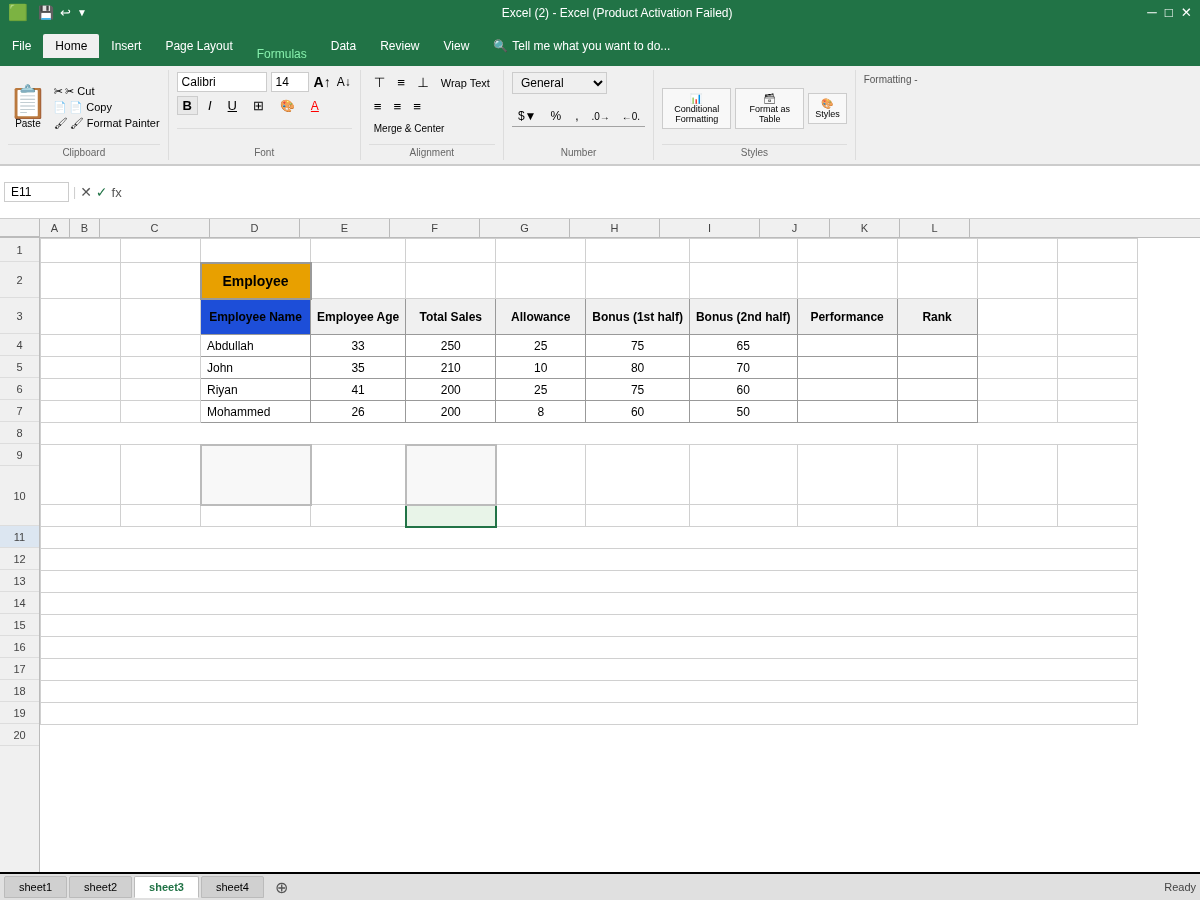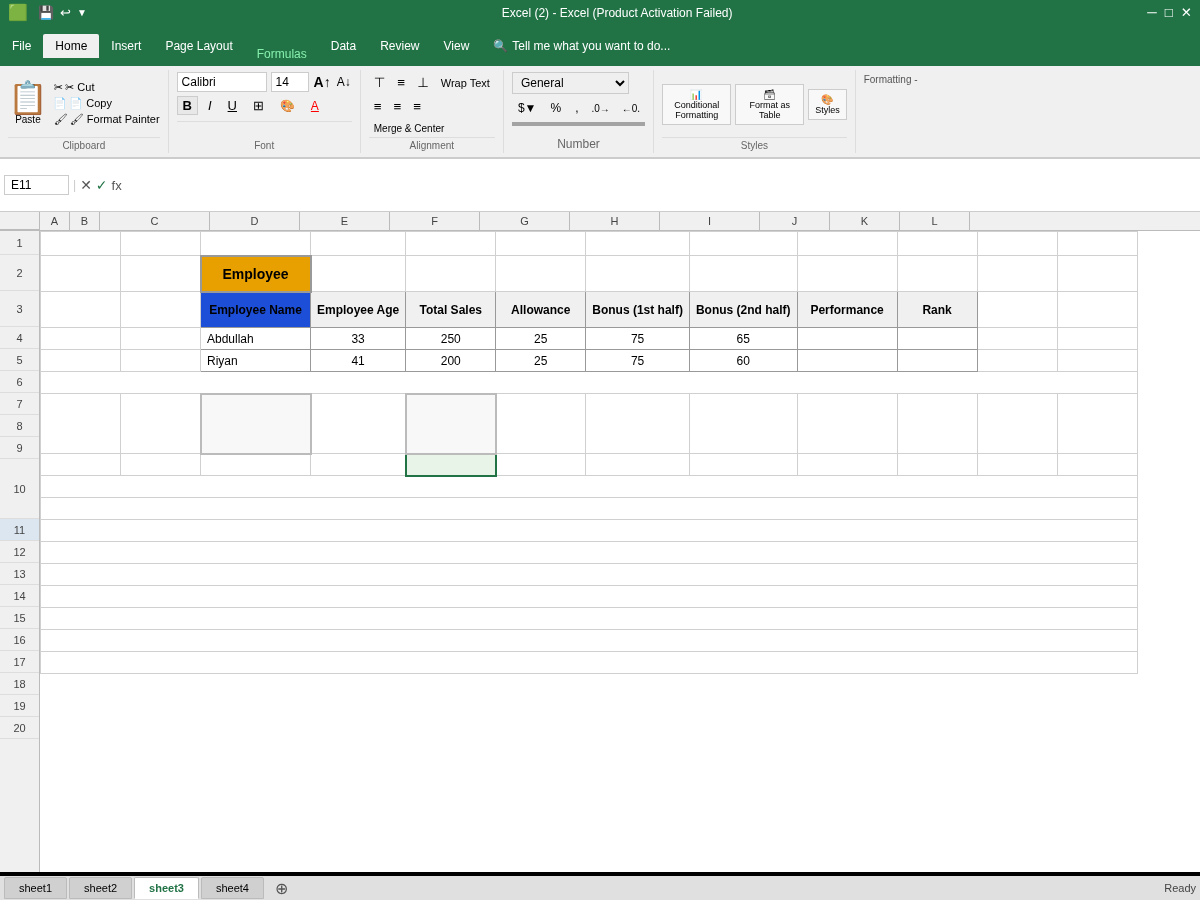--- a/index.html
+++ b/index.html
@@ -115,34 +115,34 @@
       <button style="border:1px solid transparent; background:transparent; cursor:pointer; padding:2px 4px;">≡</button>
       <button style="border:1px solid transparent; background:transparent; cursor:pointer; padding:2px 4px;">≡</button>
     </div>
     <div style="display:flex; gap:2px; align-items:center;">
       <button style="border:1px solid transparent; background:transparent; cursor:pointer; padding:2px 4px; font-size:10px;">Merge &amp; Center</button>
     </div>
     <div style="font-size:10px; color:#666; text-align:center; margin-top:auto; border-top:1px solid #ddd; padding-top:2px;">Alignment</div>
   </div>
 
   <div style="display:flex; flex-direction:column; border-right:1px solid #ddd; padding:2px 8px; min-width:100px;">
-    <select style="border:1px solid #ccc; padding:2px 4px; font-size:12px; width:117px; margin-bottom:4px;">
+    <select style="border:1px solid #ccc; padding:2px 4px; font-size:12px; width:95px; margin-bottom:12px;">
       <option>General</option>
       <option>Number</option>
       <option>Currency</option>
       <option>Percentage</option>
     </select>
     <div style="display:flex; gap:2px; align-items:center;">
       <button style="border:1px solid transparent; background:transparent; cursor:pointer; padding:2px 5px; font-size:12px;">$▼</button>
       <button style="border:1px solid transparent; background:transparent; cursor:pointer; padding:2px 5px; font-size:12px;">%</button>
       <button style="border:1px solid transparent; background:transparent; cursor:pointer; padding:2px 5px; font-size:12px;">,</button>
       <button style="border:1px solid transparent; background:transparent; cursor:pointer; padding:2px 4px; font-size:10px;">.0→</button>
       <button style="border:1px solid transparent; background:transparent; cursor:pointer; padding:2px 4px; font-size:10px;">←0.</button>
     </div>
-    <div style="font-size:12px; color:#666; text-align:center; margin-top:auto; border-top:4px solid #a3a3a3; padding-top:11px;">Number</div>
+    <div style="font-size:10px; color:#666; text-align:center; margin-top:auto; border-top:1px solid #a3a3a3; padding-top:20px;">Number</div>
   </div>
 
   <div style="display:flex; flex-direction:column; border-right:1px solid #ddd; padding:2px 8px;">
     <div style="display:flex; gap:4px; flex:1; align-items:center;">
       <button style="border:1px solid #ccc; background:#f8f8f8; cursor:pointer; padding:4px 6px; font-size:10px; text-align:center;">
         <div>📊</div>
         <div style="font-size:9px; word-wrap:break-word; max-width:55px;">Conditional Formatting</div>
       </button>
       <button style="border:1px solid #ccc; background:#f8f8f8; cursor:pointer; padding:4px 6px; font-size:10px; text-align:center;">
         <div>🗃</div>
@@ -271,36 +271,64 @@
           <td style="border:1px solid #999; height:22px; padding:1px 6px; font-size:12px; text-align:center; background:#fff;">250</td>
           <td style="border:1px solid #999; height:22px; padding:1px 6px; font-size:12px; text-align:center; background:#fff;">25</td>
           <td style="border:1px solid #999; height:22px; padding:1px 6px; font-size:12px; text-align:center; background:#fff;">75</td>
           <td style="border:1px solid #999; height:22px; padding:1px 6px; font-size:12px; text-align:center; background:#fff;">65</td>
           <td style="border:1px solid #999; height:22px; padding:1px 6px; font-size:12px; background:#fff;"></td>
           <td style="border:1px solid #999; height:22px; padding:1px 6px; font-size:12px; background:#fff;"></td>
           <td style="border:1px solid #d0d0d0; height:22px; font-size:12px;"></td>
           <td style="border:1px solid #d0d0d0; height:22px; font-size:12px;"></td>
         </tr>
 
+        <tr>
+          <td style="border:1px solid #d0d0d0; height:22px; font-size:12px;"></td>
+          <td style="border:1px solid #d0d0d0; height:22px; font-size:12px;"></td>
+          <td style="border:1px solid #999; height:22px; padding:1px 6px; font-size:12px; background:#fff;">John</td>
+          <td style="border:1px solid #999; height:22px; padding:1px 6px; font-size:12px; text-align:center; background:#fff;">35</td>
+          <td style="border:1px solid #999; height:22px; padding:1px 6px; font-size:12px; text-align:center; background:#fff;">210</td>
+          <td style="border:1px solid #999; height:22px; padding:1px 6px; font-size:12px; text-align:center; background:#fff;">10</td>
+          <td style="border:1px solid #999; height:22px; padding:1px 6px; font-size:12px; text-align:center; background:#fff;">80</td>
+          <td style="border:1px solid #999; height:22px; padding:1px 6px; font-size:12px; text-align:center; background:#fff;">70</td>
+          <td style="border:1px solid #999; height:22px; padding:1px 6px; font-size:12px; background:#fff;"></td>
+          <td style="border:1px solid #999; height:22px; padding:1px 6px; font-size:12px; background:#fff;"></td>
+          <td style="border:1px solid #d0d0d0; height:22px; font-size:12px;"></td>
+          <td style="border:1px solid #d0d0d0; height:22px; font-size:12px;"></td>
+        </tr>
 
         <tr>
           <td style="border:1px solid #d0d0d0; height:22px; font-size:12px;"></td>
           <td style="border:1px solid #d0d0d0; height:22px; font-size:12px;"></td>
           <td style="border:1px solid #999; height:22px; padding:1px 6px; font-size:12px; background:#fff;">Riyan</td>
           <td style="border:1px solid #999; height:22px; padding:1px 6px; font-size:12px; text-align:center; background:#fff;">41</td>
           <td style="border:1px solid #999; height:22px; padding:1px 6px; font-size:12px; text-align:center; background:#fff;">200</td>
           <td style="border:1px solid #999; height:22px; padding:1px 6px; font-size:12px; text-align:center; background:#fff;">25</td>
           <td style="border:1px solid #999; height:22px; padding:1px 6px; font-size:12px; text-align:center; background:#fff;">75</td>
           <td style="border:1px solid #999; height:22px; padding:1px 6px; font-size:12px; text-align:center; background:#fff;">60</td>
           <td style="border:1px solid #999; height:22px; padding:1px 6px; font-size:12px; background:#fff;"></td>
           <td style="border:1px solid #999; height:22px; padding:1px 6px; font-size:12px; background:#fff;"></td>
           <td style="border:1px solid #d0d0d0; height:22px; font-size:12px;"></td>
           <td style="border:1px solid #d0d0d0; height:22px; font-size:12px;"></td>
         </tr>
 
+        <tr>
+          <td style="border:1px solid #d0d0d0; height:22px; font-size:12px;"></td>
+          <td style="border:1px solid #d0d0d0; height:22px; font-size:12px;"></td>
+          <td style="border:1px solid #999; height:22px; padding:1px 6px; font-size:12px; background:#fff;">Mohammed</td>
+          <td style="border:1px solid #999; height:22px; padding:1px 6px; font-size:12px; text-align:center; background:#fff;">26</td>
+          <td style="border:1px solid #999; height:22px; padding:1px 6px; font-size:12px; text-align:center; background:#fff;">200</td>
+          <td style="border:1px solid #999; height:22px; padding:1px 6px; font-size:12px; text-align:center; background:#fff;">8</td>
+          <td style="border:1px solid #999; height:22px; padding:1px 6px; font-size:12px; text-align:center; background:#fff;">60</td>
+          <td style="border:1px solid #999; height:22px; padding:1px 6px; font-size:12px; text-align:center; background:#fff;">50</td>
+          <td style="border:1px solid #999; height:22px; padding:1px 6px; font-size:12px; background:#fff;"></td>
+          <td style="border:1px solid #999; height:22px; padding:1px 6px; font-size:12px; background:#fff;"></td>
+          <td style="border:1px solid #d0d0d0; height:22px; font-size:12px;"></td>
+          <td style="border:1px solid #d0d0d0; height:22px; font-size:12px;"></td>
+        </tr>
 
 
         <tr>
           <td colspan="12" style="border:1px solid #d0d0d0; height:22px;"></td>
         </tr>
 
         <tr>
           <td style="border:1px solid #d0d0d0; height:60px; font-size:12px;"></td>
           <td style="border:1px solid #d0d0d0; height:60px; font-size:12px;"></td>
           <td style="border:2px solid #bbb; height:60px; width:110px; background:#f8f8f8;"></td>
@@ -356,21 +384,21 @@
             </tr>
         <tr>
               <td colspan="12" style="border:1px solid #d0d0d0; height:22px;"></td>
             </tr>
       </tbody>
         </table>
     </div>
   </div>
 </div>
 
-<div style="display:flex; align-items:center; background:#e0e0e0; border-top:4px solid #000000; position:absolute; bottom:0; left:0; right:0; height:28px; padding:0 4px;">
+<div style="display:flex; align-items:center; background:#e0e0e0; border-top:2px solid #000000; position:absolute; bottom:0; left:0; right:0; height:28px; padding:0 4px;">
   <div style="padding:4px 14px; border:1px solid #bbb; background:#d0d0d0; cursor:pointer; font-size:11px; border-radius:2px 2px 0 0; margin-right:2px;">sheet1</div>
   <div style="padding:4px 14px; border:1px solid #bbb; background:#d0d0d0; cursor:pointer; font-size:11px; border-radius:2px 2px 0 0; margin-right:2px;">sheet2</div>
   <div style="padding:4px 14px; border:1px solid #bbb; background:white; cursor:pointer; font-size:11px; font-weight:bold; border-radius:2px 2px 0 0; border-bottom:1px solid white; margin-right:2px; color:#217346;">sheet3</div>
   <div style="padding:4px 14px; border:1px solid #bbb; background:#d0d0d0; cursor:pointer; font-size:11px; border-radius:2px 2px 0 0; margin-right:2px;">sheet4</div>
   <div style="padding:4px 8px; cursor:pointer; font-size:16px; color:#555; border:1px solid transparent;">⊕</div>
   <div style="flex:1;"></div>
   <div style="font-size:11px; color:#444;">Ready</div>
 </div>
 
 </body></html>

